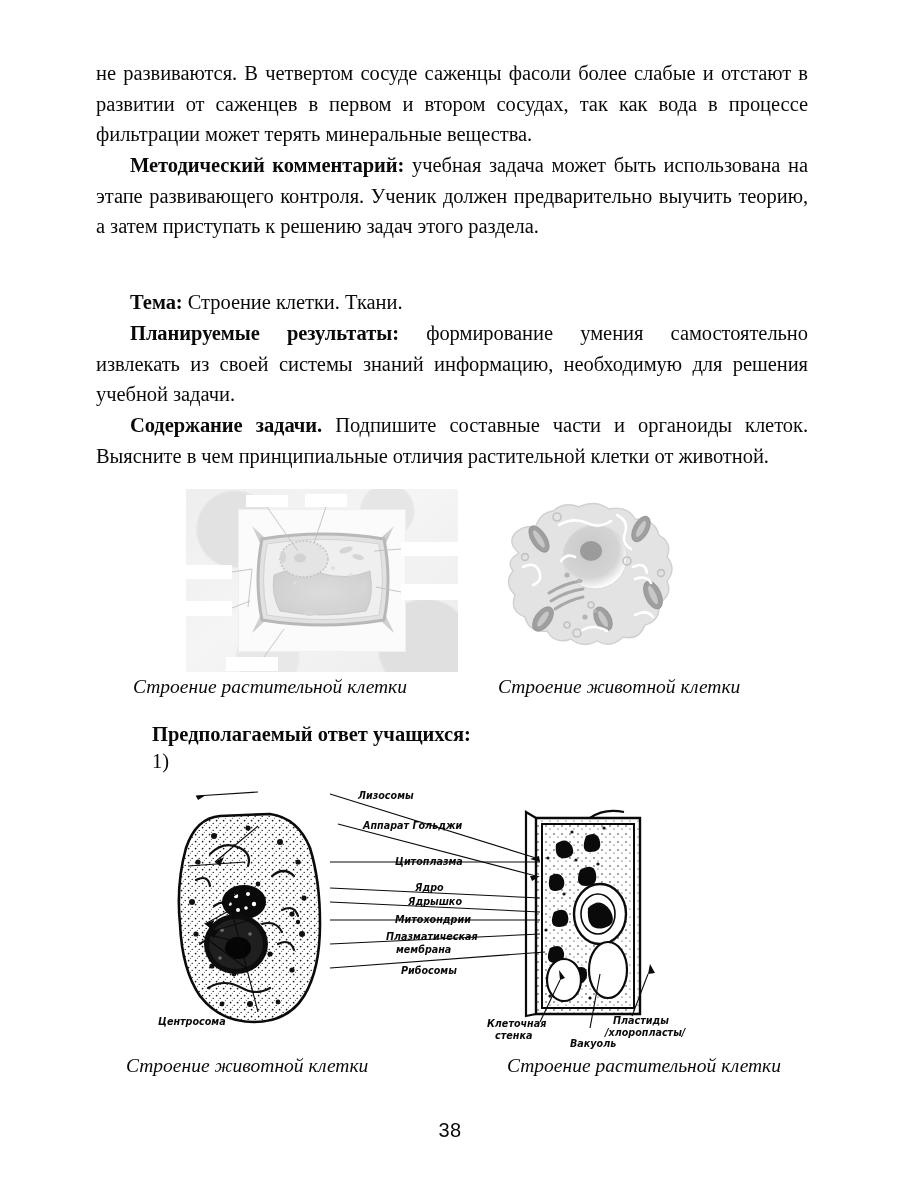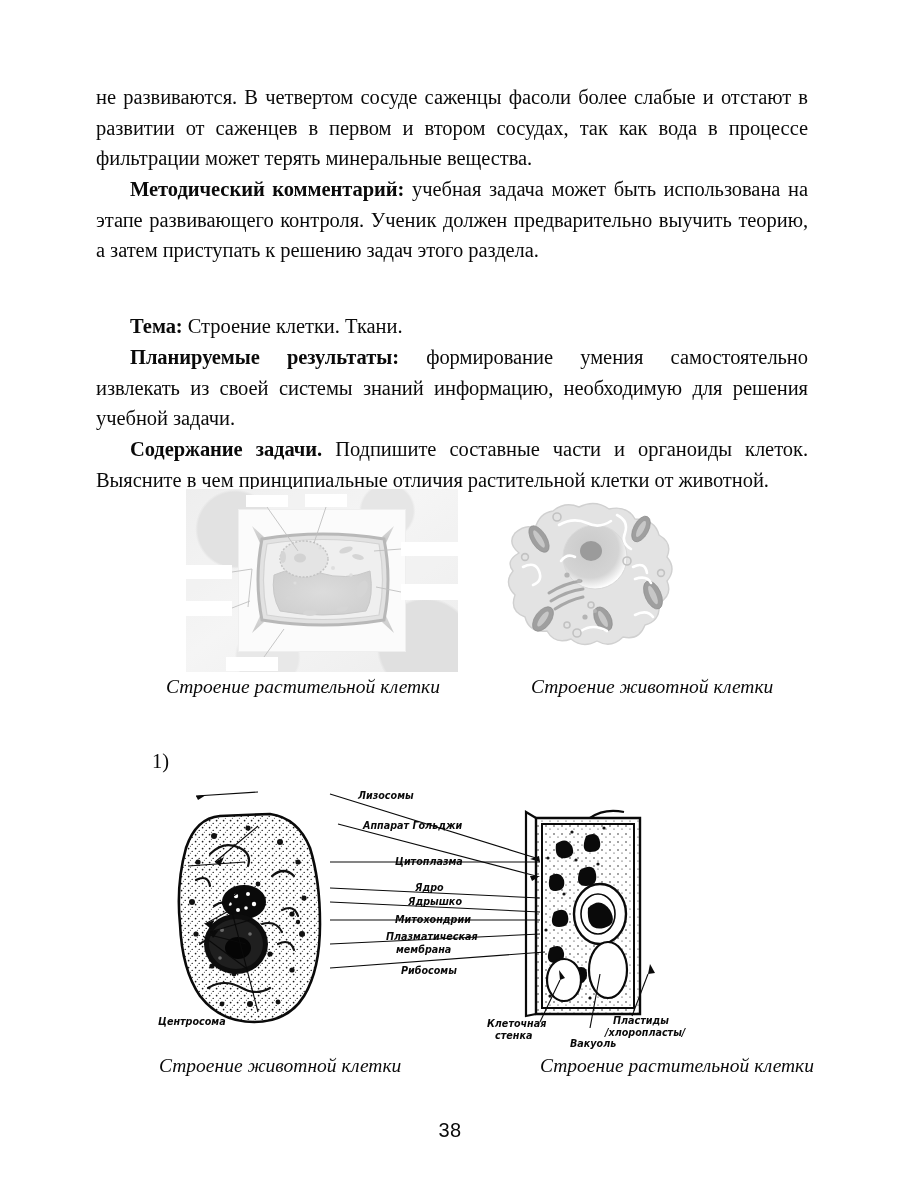--- a/index.html
+++ b/index.html
@@ -26,21 +26,20 @@
   
   .textblock {
     position: absolute;
     left: 96px;
     width: 712px;
     font-size: 20.5px;
     line-height: 30.5px;
     text-align: justify;
     text-justify: inter-word;
     letter-spacing: -0.05px;
-    margin-top: 24px;
   }
   .p-cont   { top: 58px; }
   .p-method { top: 150px; }
   .p-theme  { top: 287px; }
   .p-plan   { top: 318px; }
   .p-task   { top: 410px; }
 
   .textblock p { margin: 0; }
   .indent { text-indent: 34px; }
   .lead {
@@ -104,21 +103,20 @@
     height: 160px;
   }
 
   
   .caption {
     position: absolute;
     font-style: italic;
     font-size: 19.5px;
     white-space: nowrap;
     font-family: "Liberation Serif", "DejaVu Serif", serif;
-    margin-left: 33px;
   }
   .cap-1a { left: 133px; top: 676px; }
   .cap-1b { left: 498px; top: 676px; }
   .cap-2a { left: 126px; top: 1055px; }
   .cap-2b { left: 507px; top: 1055px; }
 
   
   .answer-head {
     position: absolute;
     left: 152px;
@@ -322,20 +320,21 @@
         <circle cx="84" cy="86" r="2.2"></circle>
         <circle cx="90" cy="122" r="2.6"></circle>
         <circle cx="100" cy="116" r="2"></circle>
       </g>
     </svg>
   </div>
 
   <div class="caption cap-1a">Строение растительной клетки</div>
   <div class="caption cap-1b">Строение животной клетки</div>
 
+  <div class="answer-head">Предполагаемый ответ учащихся:</div>
   <div class="answer-num">1)</div>
 
   <div class="fig-row-2">
     <svg width="900" height="275" viewBox="0 0 900 275">
       <defs>
         <pattern id="stipple" width="7" height="7" patternUnits="userSpaceOnUse">
           <rect width="7" height="7" fill="#ffffff"></rect>
           <circle cx="1.6" cy="1.6" r="0.85" fill="#1a1a1a"></circle>
           <circle cx="5.2" cy="4.4" r="0.7" fill="#1a1a1a"></circle>
           <circle cx="3.4" cy="6.2" r="0.5" fill="#333333"></circle>

